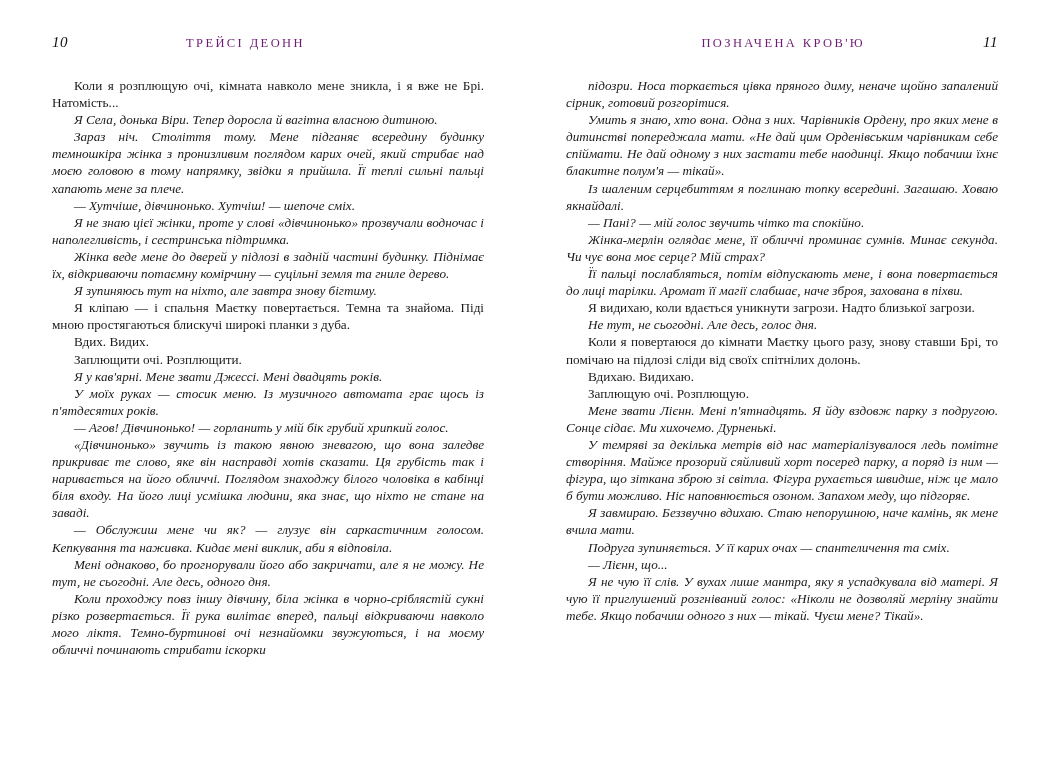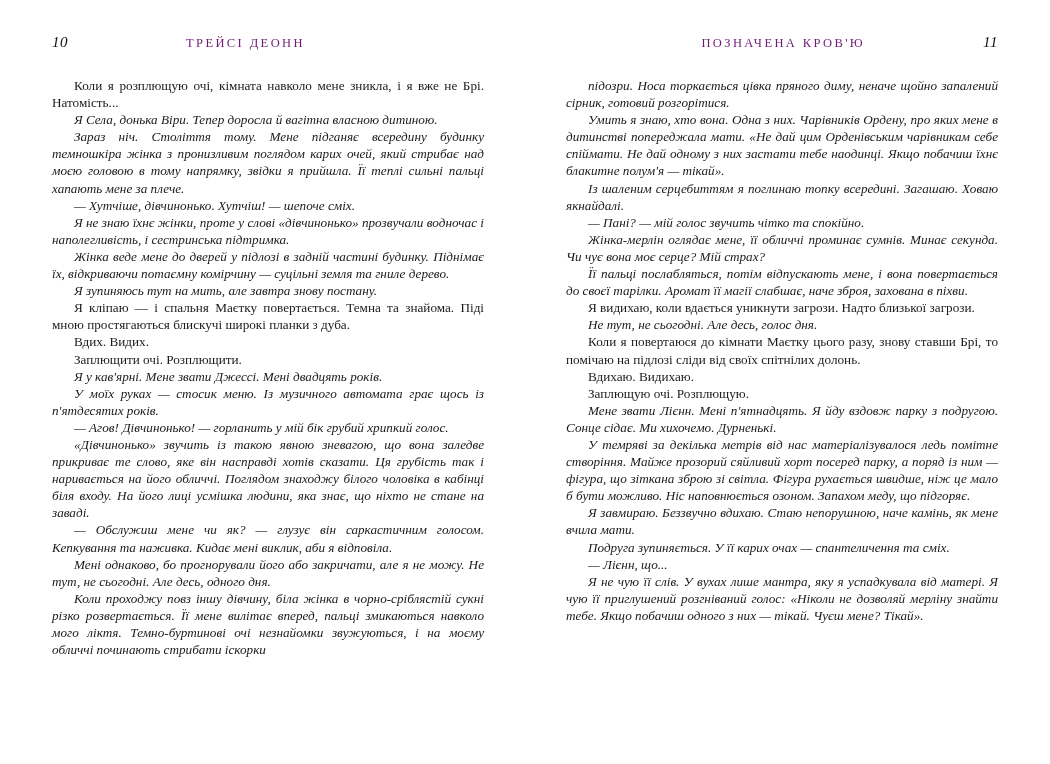--- a/index.html
+++ b/index.html
@@ -91,41 +91,41 @@
       <span class="folio">11</span>
     </div>
   </div>
 
   <div class="columns">
     <div class="col" id="left-col">
         <p>Коли я розплющую очі, кімната навколо мене зникла, і я вже не Брі. Натомість...</p>
         <p class="italic">Я Села, донька Віри. Тепер доросла й вагітна власною дитиною.</p>
         <p class="italic">Зараз ніч. Століття тому. Мене підганяє всередину будинку темношкіра жінка з пронизливим поглядом карих очей, який стрибає над моєю головою в тому напрямку, звідки я прийшла. Її теплі сильні пальці хапають мене за плече.</p>
         <p class="italic">— Хутчіше, дівчинонько. Хутчіш! — шепоче сміх.</p>
-        <p class="italic">Я не знаю їхнє жінки, проте у слові «дівчинонько» прозвучали водночас і наполегливість, і сестринська підтримка.</p>
+        <p class="italic">Я не знаю цієї жінки, проте у слові «дівчинонько» прозвучали водночас і наполегливість, і сестринська підтримка.</p>
         <p class="italic">Жінка веде мене до дверей у підлозі в задній частині будинку. Піднімає їх, відкриваючи потаємну комірчину — суцільні земля та гниле дерево.</p>
-        <p class="italic">Я зупиняюсь тут на мить, але завтра знову постану.</p>
+        <p class="italic">Я зупиняюсь тут на ніхто, але завтра знову бігтиму.</p>
         <p>Я кліпаю — і спальня Маєтку повертається. Темна та знайома. Піді мною простягаються блискучі широкі планки з дуба.</p>
         <p>Вдих. Видих.</p>
         <p>Заплющити очі. Розплющити.</p>
         <p class="italic">Я у кав'ярні. Мене звати Джессі. Мені двадцять років.</p>
         <p class="italic">У моїх руках — стосик меню. Із музичного автомата грає щось із п'ятдесятих років.</p>
         <p class="italic">— Агов! Дівчинонько! — горланить у мій бік грубий хрипкий голос.</p>
         <p class="italic">«Дівчинонько» звучить із такою явною зневагою, що вона заледве прикриває те слово, яке він насправді хотів сказати. Ця грубість так і наривається на його обличчі. Поглядом знаходжу білого чоловіка в кабінці біля входу. На його лиці усмішка людини, яка знає, що ніхто не стане на заваді.</p>
         <p class="italic">— Обслужиш мене чи як? — глузує він саркастичним голосом. Кепкування та наживка. Кидає мені виклик, аби я відповіла.</p>
         <p class="italic">Мені однаково, бо прогнорували його або закричати, але я не можу. Не тут, не сьогодні. Але десь, одного дня.</p>
-        <p class="italic">Коли проходжу повз іншу дівчину, біла жінка в чорно-сріблястій сукні різко розвертається. Її мене вилітає вперед, пальці змикаються навколо мого ліктя. Темно-буртинові очі незнайомки звужуються, і на моєму обличчі починають стрибати іскорки</p>
+        <p class="italic">Коли проходжу повз іншу дівчину, біла жінка в чорно-сріблястій сукні різко розвертається. Її рука вилітає вперед, пальці відкриваючи навколо мого ліктя. Темно-буртинові очі незнайомки звужуються, і на моєму обличчі починають стрибати іскорки</p>
       </div>
     <div class="col" id="right-col">
         <p class="italic">підозри. Носа торкається цівка пряного диму, неначе щойно запалений сірник, готовий розгорітися.</p>
         <p class="italic">Умить я знаю, хто вона. Одна з них. Чарівників Ордену, про яких мене в дитинстві попереджала мати. «Не дай цим Орденівським чарівникам себе спіймати. Не дай одному з них застати тебе наодинці. Якщо побачиш їхнє блакитне полум'я — тікай».</p>
         <p class="italic">Із шаленим серцебиттям я поглинаю топку всередині. Загашаю. Ховаю якнайдалі.</p>
         <p class="italic">— Пані? — мій голос звучить чітко та спокійно.</p>
         <p class="italic">Жінка-мерлін оглядає мене, її обличчі проминає сумнів. Минає секунда. Чи чує вона моє серце? Мій страх?</p>
-        <p class="italic">Її пальці послабляться, потім відпускають мене, і вона повертається до своєї тарілки. Аромат її магії слабшає, наче зброя, захована в піхви.</p>
+        <p class="italic">Її пальці послабляться, потім відпускають мене, і вона повертається до лиці тарілки. Аромат її магії слабшає, наче зброя, захована в піхви.</p>
         <p>Я видихаю, коли вдається уникнути загрози. Надто близької загрози.</p>
         <p class="italic">Не тут, не сьогодні. Але десь, голос дня.</p>
         <p>Коли я повертаюся до кімнати Маєтку цього разу, знову ставши Брі, то помічаю на підлозі сліди від своїх спітнілих долонь.</p>
         <p>Вдихаю. Видихаю.</p>
         <p>Заплющую очі. Розплющую.</p>
         <p class="italic">Мене звати Лієнн. Мені п'ятнадцять. Я йду вздовж парку з подругою. Сонце сідає. Ми хихочемо. Дурненькі.</p>
         <p class="italic">У темряві за декілька метрів від нас матеріалізувалося ледь помітне створіння. Майже прозорий сяйливий хорт посеред парку, а поряд із ним — фігура, що зіткана зброю зі світла. Фігура рухається швидше, ніж це мало б бути можливо. Ніс наповнюється озоном. Запахом меду, що підгоряє.</p>
         <p class="italic">Я завмираю. Беззвучно вдихаю. Стаю непорушною, наче камінь, як мене вчила мати.</p>
         <p class="italic">Подруга зупиняється. У її карих очах — спантеличення та сміх.</p>
         <p class="italic">— Лієнн, що...</p>

